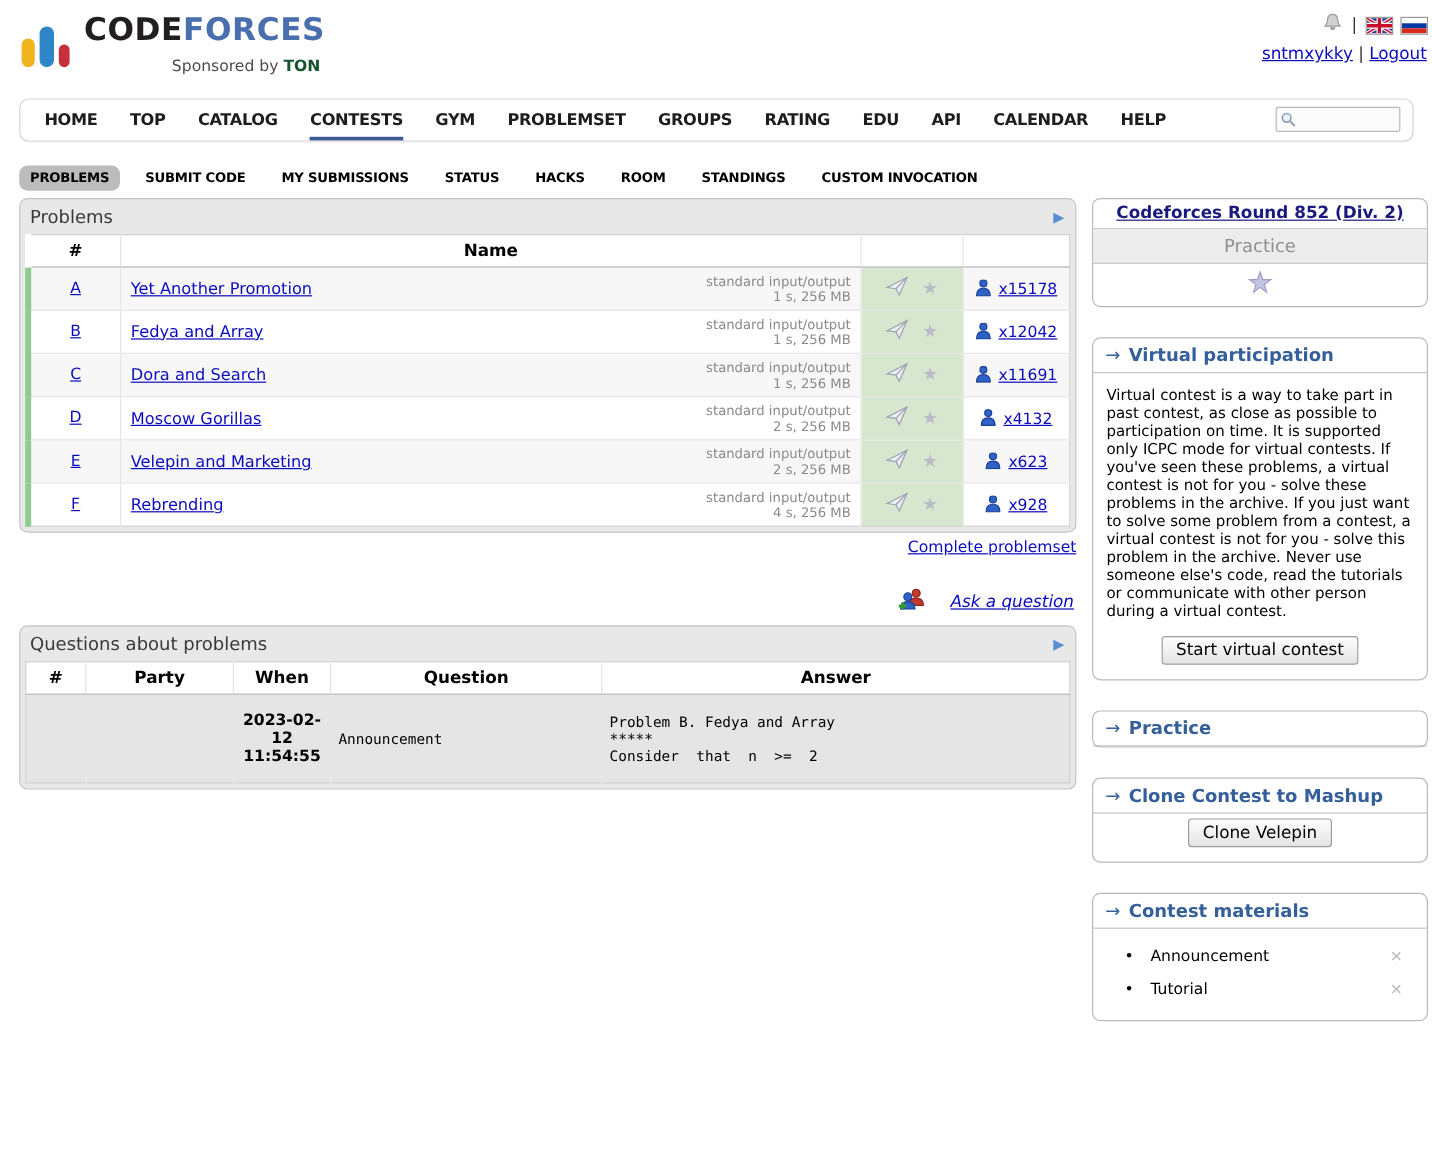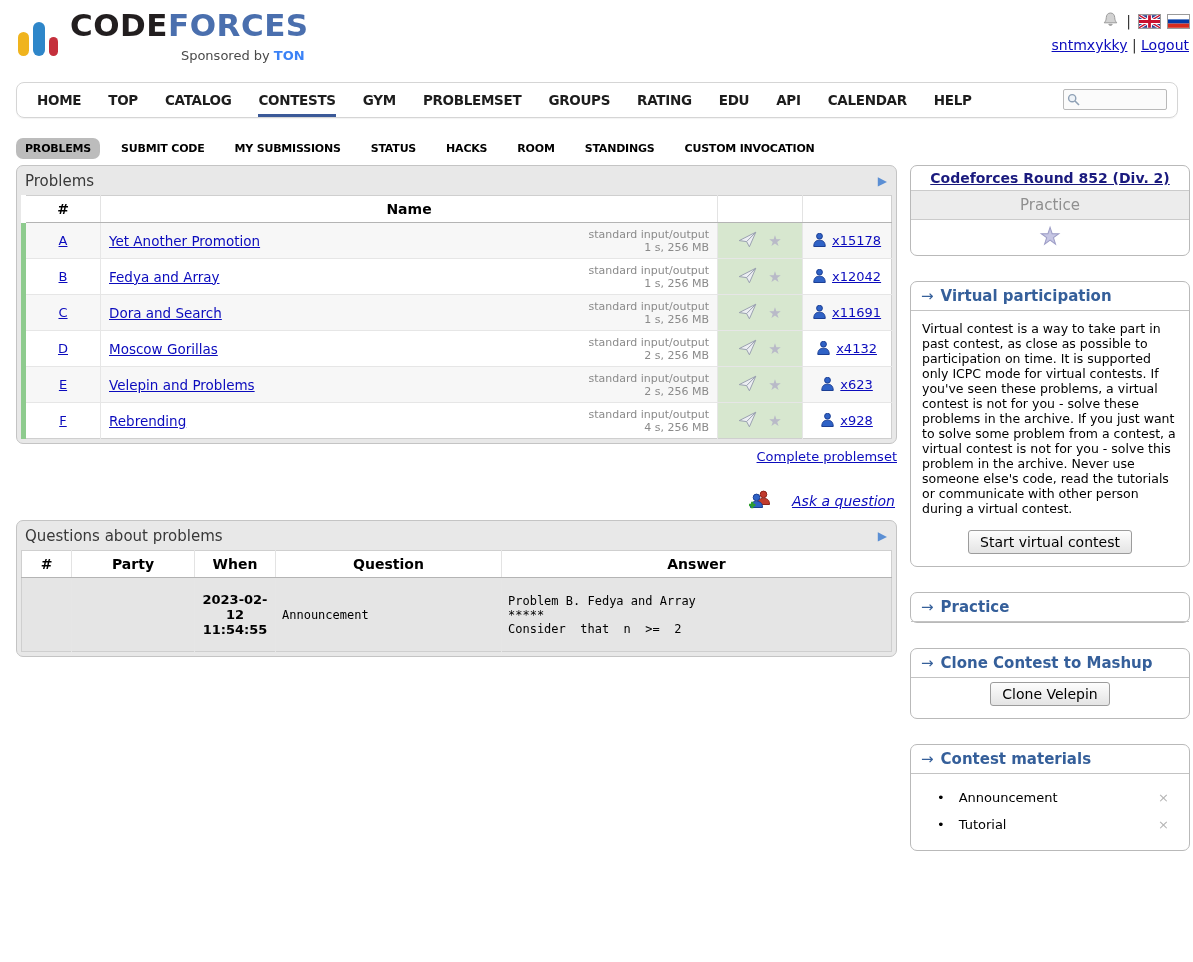--- a/index.html
+++ b/index.html
@@ -10,24 +10,24 @@
 
   
   .header{display:flex;justify-content:space-between;align-items:flex-start;padding:10px 4px 0 16px;height:68px;}
   .logo{display:flex;align-items:flex-start;}
   .logo-bars{display:flex;align-items:flex-end;gap:4px;height:44px;margin:2px 12px 0 2px;}
   .bar{border-radius:6px;}
   .bar-y{width:11px;height:24px;background:#f0b41e;}
   .bar-b{width:12px;height:34px;background:#2e86c9;}
   .bar-r{width:9px;height:19px;background:#c5303c;}
   .logo-text{line-height:30px;}
-  .logo-main{font-size:31px;font-weight:800;letter-spacing:.5px;color:#221e1f;}
+  .logo-main{font-size:26px;font-weight:800;letter-spacing:.5px;color:#221e1f;}
   .logo-main .forces{color:#4a6fae;}
   .logo-sub{font-size:13px;color:#4a4a4a;text-align:right;margin-top:1px;padding-right:4px;}
-  .logo-sub b{color:#3b82f6;}
+  .logo-sub b{color:#14532d;}
   .header-right{text-align:right;padding-top:2px;font-size:14px;}
   .hr-top{display:flex;align-items:center;justify-content:flex-end;gap:8px;height:18px;}
   .flag{outline:1px solid #9a9a9a;display:inline-block;line-height:0;}
   .sep{color:#333;}
   .hr-bottom{margin-top:7px;}
 
   
   .topnav{margin:4px 15px 0 16px;border:1px solid #d5d5d5;border-radius:8px;height:34px;
           display:flex;align-items:center;padding:0 10px 0 20px;position:relative;box-shadow:0 1px 1px rgba(0,0,0,.05);}
   .nav-items{display:flex;align-items:center;gap:27px;height:100%;}
@@ -327,21 +327,21 @@
                     <path d="M0.8 13.5 C0.8 8.6 3.3 7.2 6.5 7.2 C9.7 7.2 12.2 8.6 12.2 13.5 Z" fill="#2f62c6" stroke="#1c3f94"></path>
                   </svg>
       </span><a class="lnk xcount">x4132</a>
     </td>
   </tr>
 
   <tr class="problem-row">
     <td class="td-letter"><a class="lnk">E</a></td>
     <td class="td-name">
       <div class="name-wrap">
-        <a class="lnk pname">Velepin and Problems</a>
+        <a class="lnk pname">Velepin and Marketing</a>
         <div class="limits">
           <div>standard input/output</div>
           <div>2 s, 256 MB</div>
         </div>
       </div>
     </td>
     <td class="td-icons">
       <span>
         <svg width="19" height="17" viewBox="0 0 19 17">
                     <path d="M1.2 9.6 L17.8 1.2 L11.4 15.8 L8.6 10.6 Z" fill="#eceef2" stroke="#9aa1b0"></path>

